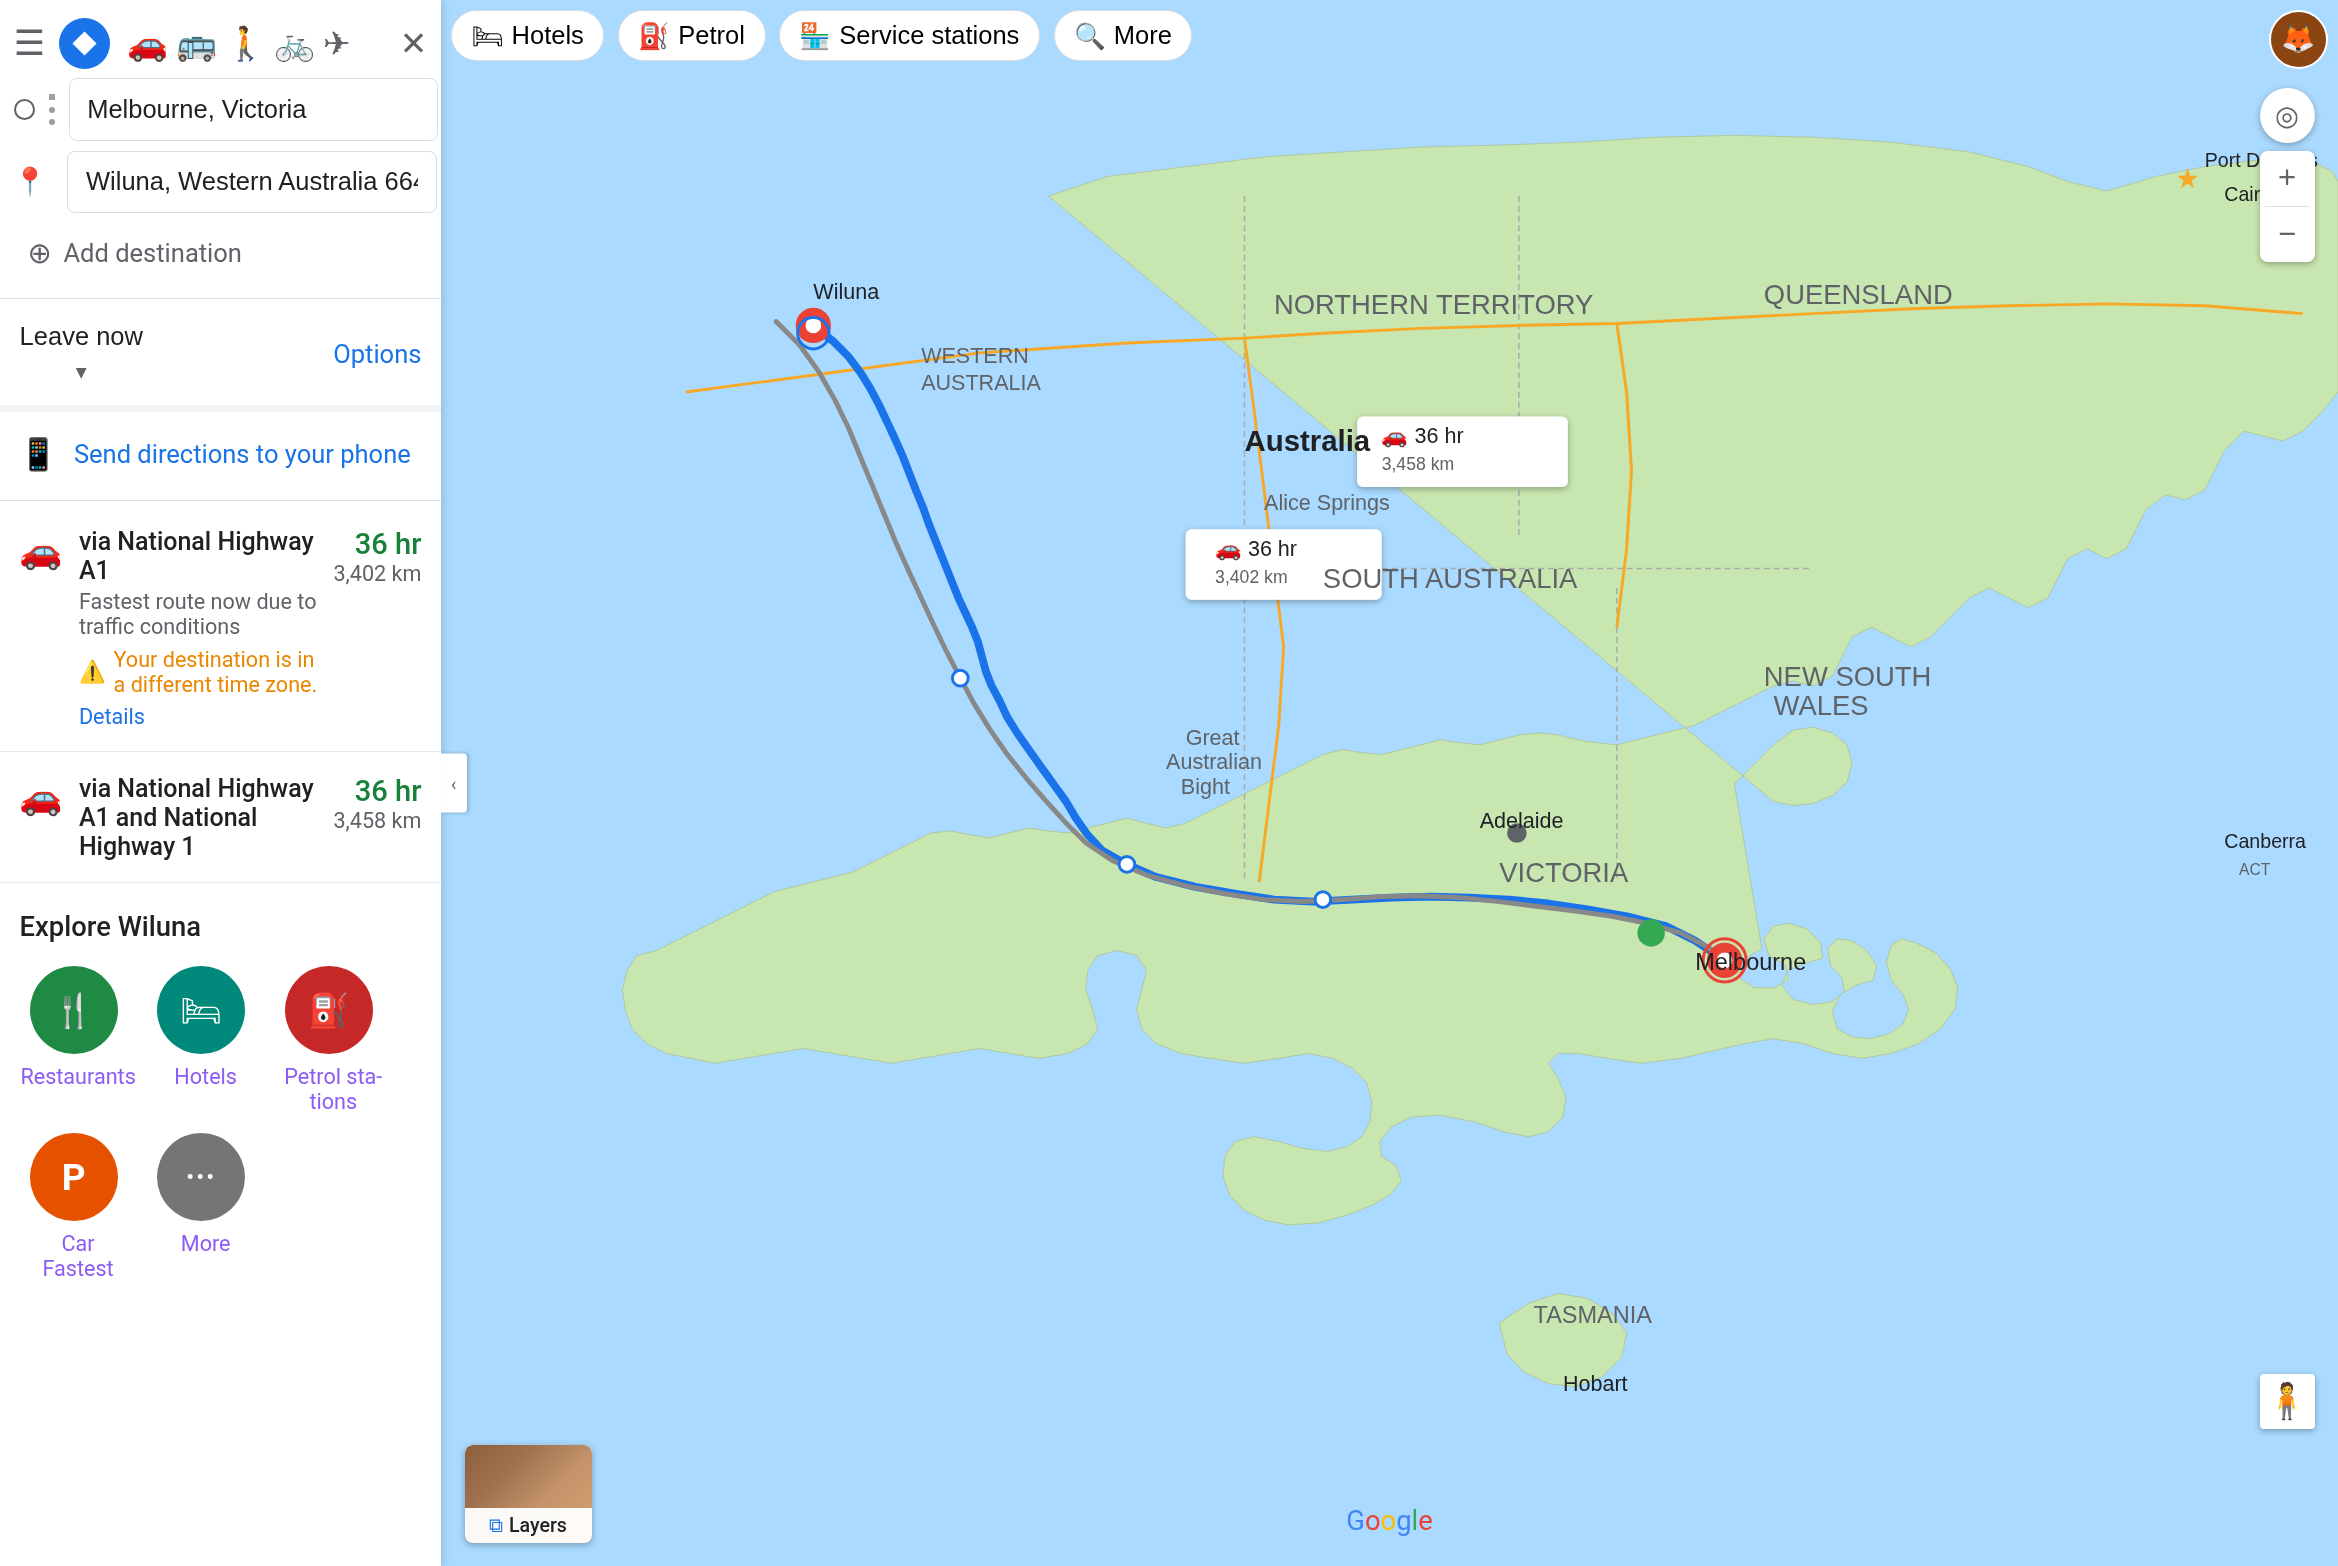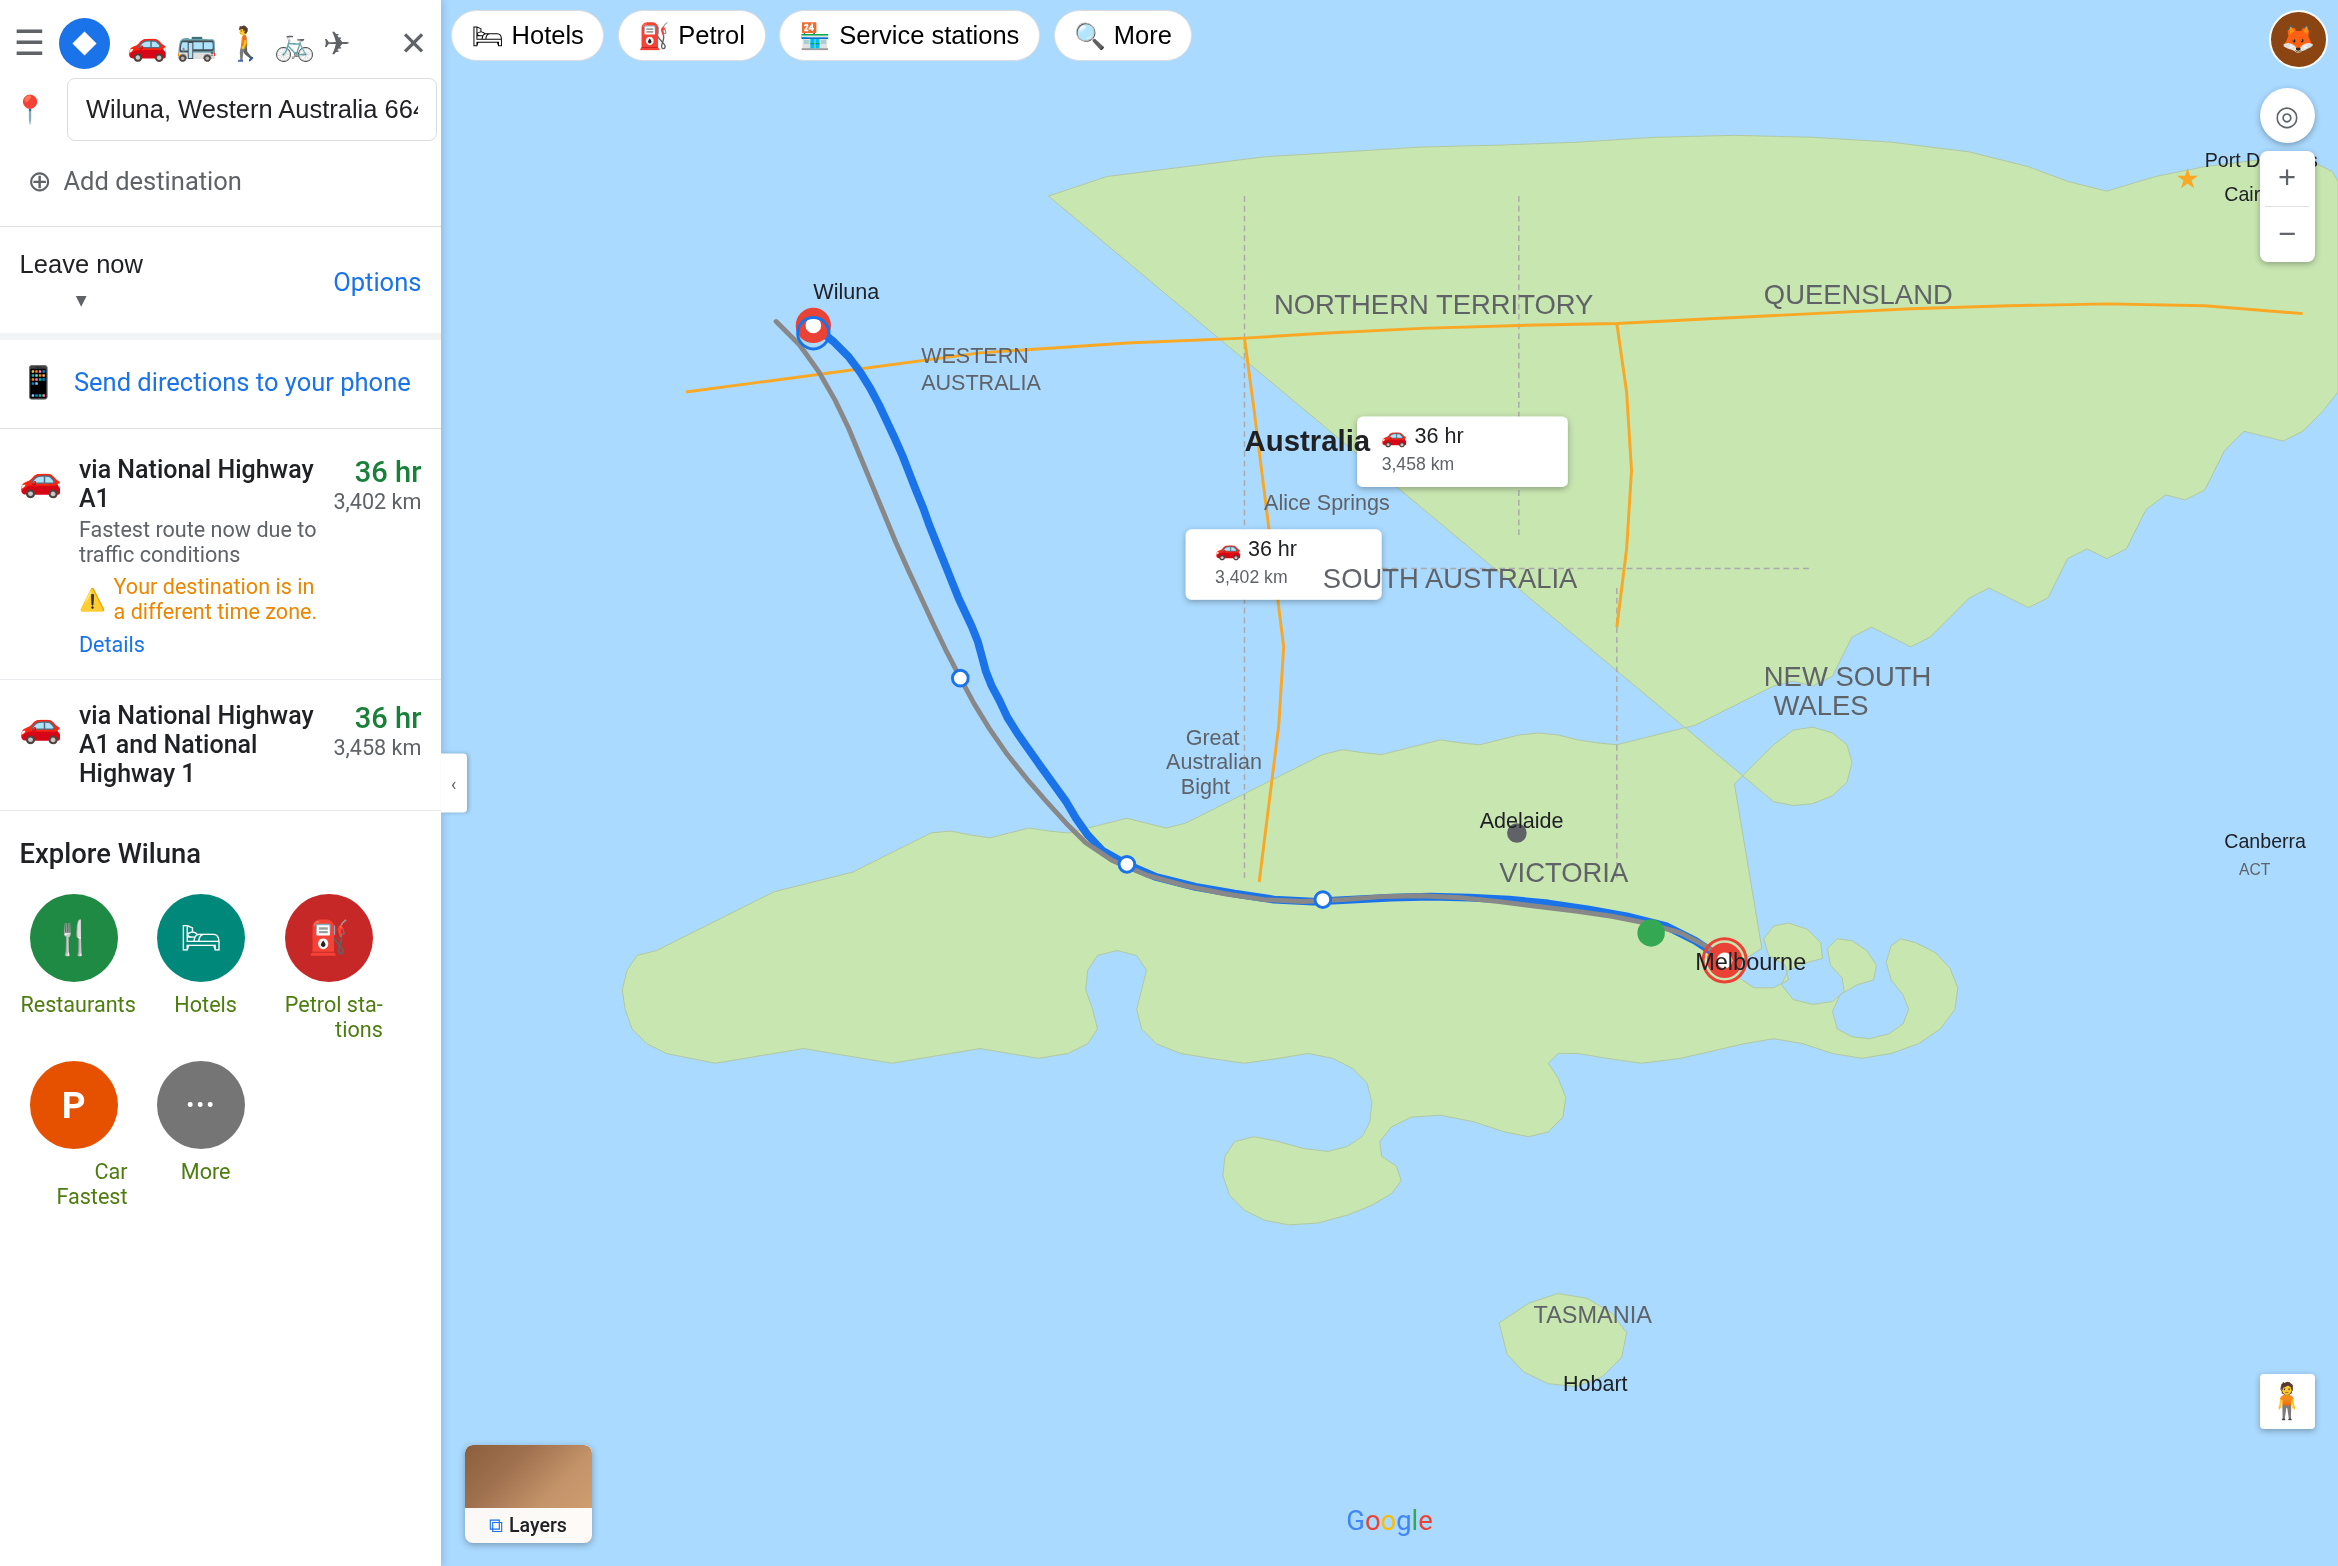--- a/index.html
+++ b/index.html
@@ -94,21 +94,21 @@
 
     
     .explore-section { padding: 27.4px 19.6px; }
     .explore-title { font-size: 27.4px; font-weight: 500; color: #202124; margin-bottom: 23.5px; }
     .explore-icons { display: flex; gap: 19.6px; flex-wrap: wrap; }
     .explore-item { display: flex; flex-direction: column; align-items: center; gap: 9.8px; cursor: pointer; width: 108px; }
     .explore-circle {
       width: 88px; height: 88px; border-radius: 50%;
       display: flex; align-items: center; justify-content: center; font-size: 33px; color: white;
     }
-    .explore-label { font-size: 21.6px; color: #4d7c0f; text-align: right; margin-left: 9px; }
+    .explore-label { font-size: 21.6px; color: #8b5cf6; text-align: center; margin-left: 9px; }
     .bg-green { background: #1e8a44; }
     .bg-teal { background: #00897b; }
     .bg-red { background: #c62828; }
     .bg-orange { background: #e65100; }
     .bg-gray { background: #757575; }
 
     
     .map-area {
       position: absolute;
       top: 0; left: 441px; right: 0; bottom: 0;
@@ -243,20 +243,30 @@
       <span class="mode-icon active">🚗</span>
       <span class="mode-icon">🚌</span>
       <span class="mode-icon">🚶</span>
       <span class="mode-icon">🚲</span>
       <span class="mode-icon">✈</span>
     </div>
     <span class="close-icon">✕</span>
   </div>
 
   <div class="input-section">
+    <div class="input-row">
+      <span class="input-dot"></span>
+      <div style="display:flex;flex-direction:column;gap:2.9px;padding:0 3.9px;">
+        <span style="width:5.9px;height:5.9px;background:#9aa0a6;border-radius:50;display:block;margin:2px auto"></span>
+        <span style="width:5.9px;height:5.9px;background:#9aa0a6;border-radius:50%;display:block;margin:2px auto"></span>
+        <span style="width:5.9px;height:5.9px;background:#9aa0a6;border-radius:50%;display:block;margin:2px auto"></span>
+      </div>
+      <input class="input-field" value="Melbourne, Victoria" style="">
+
+    </div>
     <div class="input-row">
       <span style="color:#ea4335;font-size:27.4px;">📍</span>
       <div style="width:21.6px"></div>
       <input class="input-field" value="Wiluna, Western Australia 6646" style="">
     </div>
     <div class="add-dest">
       <span class="add-icon">⊕</span>
       <span>Add destination</span>
     </div>
   </div>

